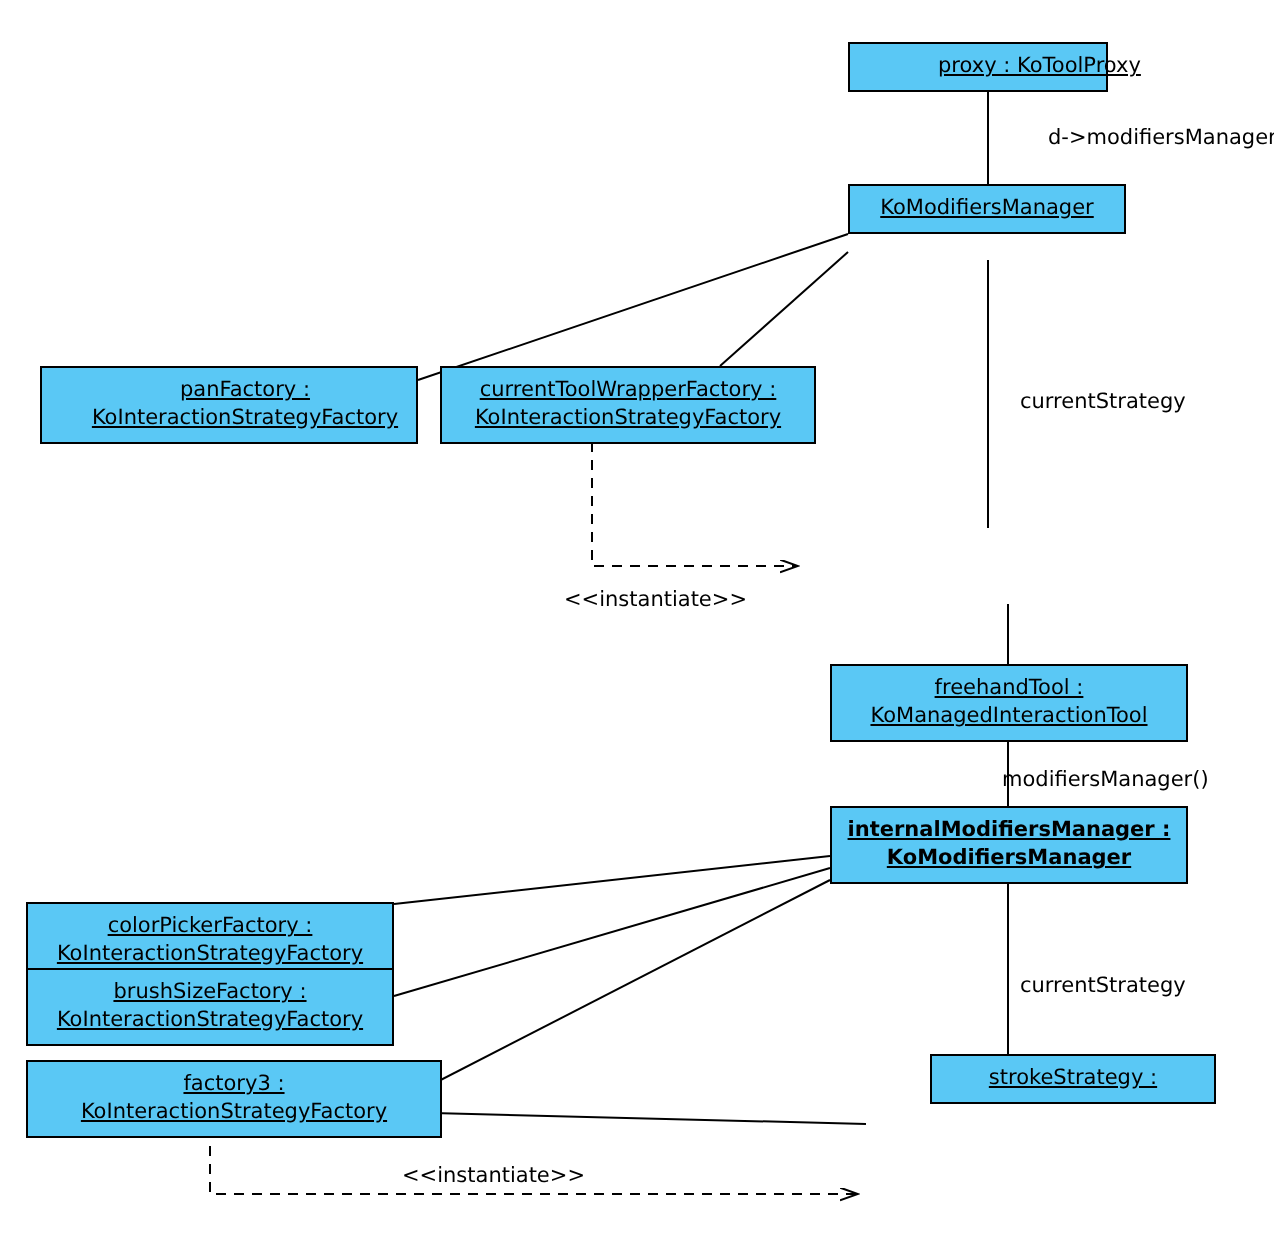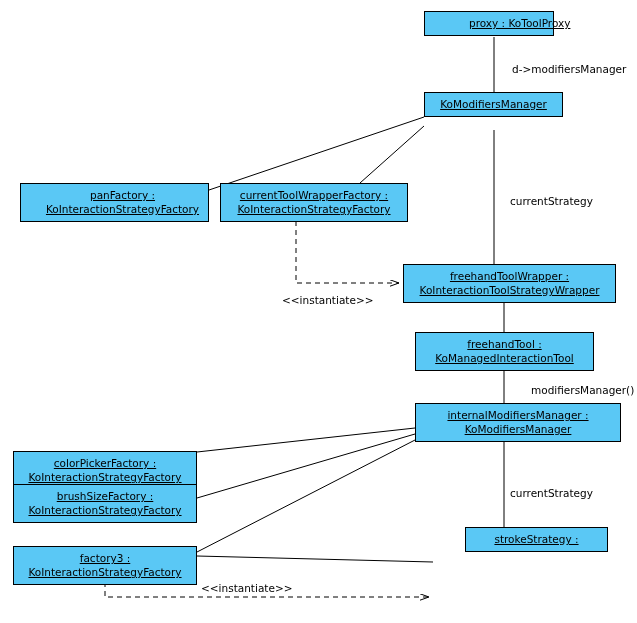--- a/index.html
+++ b/index.html
@@ -79,72 +79,68 @@
 
     <line x1="197" y1="498" x2="415" y2="434" stroke="#000000" stroke-width="1"></line>
 
     <line x1="197" y1="552" x2="415" y2="440" stroke="#000000" stroke-width="1"></line>
 
     <line x1="197" y1="556" x2="433" y2="562" stroke="#000000" stroke-width="1"></line>
 
     <path d="M105,573 L105,597 L429,597" fill="none" stroke="#000000" stroke-width="1" stroke-dasharray="5,4" marker-end="url(#arrowOpen)"></path>
   </svg>
 
-  <div class="node" style="left:424px; top:11px; width:130px;padding-left:44px;">
+  <div class="node" style="left:424px; top:21px; width:130px;padding-left:44px;">
     <span class="ln">proxy : KoToolProxy</span>
   </div>
 
   <div class="node" style="left:424px; top:92px; width:139px;">
     <span class="ln">KoModifiersManager</span>
   </div>
 
   <div class="node" style="left:20px; top:183px; width:189px;padding-left:20px;">
     <span class="ln">panFactory :</span>
     <span class="ln">KoInteractionStrategyFactory</span>
   </div>
 
   <div class="node" style="left:220px; top:183px; width:188px;">
     <span class="ln">currentToolWrapperFactory :</span>
     <span class="ln">KoInteractionStrategyFactory</span>
   </div>
 
-  <div class="node" style="left:403px; top:264px; width:213px;">
-    <span class="ln">freehandToolWrapper :</span>
-    <span class="ln">KoInteractionToolStrategyWrapper</span>
-  </div>
 
   <div class="node" style="left:415px; top:332px; width:179px;">
     <span class="ln">freehandTool :</span>
     <span class="ln">KoManagedInteractionTool</span>
   </div>
 
-  <div class="node" style="left:415px; top:403px; width:206px;">
+  <div class="node" style="left:415px; top:403px; width:179px;font-weight:bold;">
     <span class="ln">internalModifiersManager :</span>
     <span class="ln">KoModifiersManager</span>
   </div>
 
   <div class="node" style="left:13px; top:431px; width:184px;margin-top:20px;">
     <span class="ln">colorPickerFactory :</span>
     <span class="ln">KoInteractionStrategyFactory</span>
   </div>
 
   <div class="node" style="left:13px; top:484px; width:184px;">
     <span class="ln">brushSizeFactory :</span>
     <span class="ln">KoInteractionStrategyFactory</span>
   </div>
 
-  <div class="node" style="left:13px; top:546px; width:184px;">
+  <div class="node" style="left:13px; top:530px; width:208px;">
     <span class="ln">factory3 :</span>
     <span class="ln">KoInteractionStrategyFactory</span>
   </div>
 
   <div class="node" style="left:433px; top:527px; width:143px;margin-left:32px;">
     <span class="ln">strokeStrategy :</span>
   </div>
 
-  <div class="edge-label" style="left:512px; top:63px;">d-&gt;modifiersManager</div>
+  <div class="edge-label" style="left:524px; top:63px;">d-&gt;modifiersManager</div>
   <div class="edge-label" style="left:510px; top:195px;">currentStrategy</div>
   <div class="edge-label" style="left:282px; top:294px;">&lt;&lt;instantiate&gt;&gt;</div>
-  <div class="edge-label" style="left:531px; top:384px;">modifiersManager()</div>
+  <div class="edge-label" style="left:501px; top:384px;">modifiersManager()</div>
   <div class="edge-label" style="left:510px; top:487px;">currentStrategy</div>
   <div class="edge-label" style="left:201px; top:582px;">&lt;&lt;instantiate&gt;&gt;</div>
 
 </div>
 
 </body></html>

